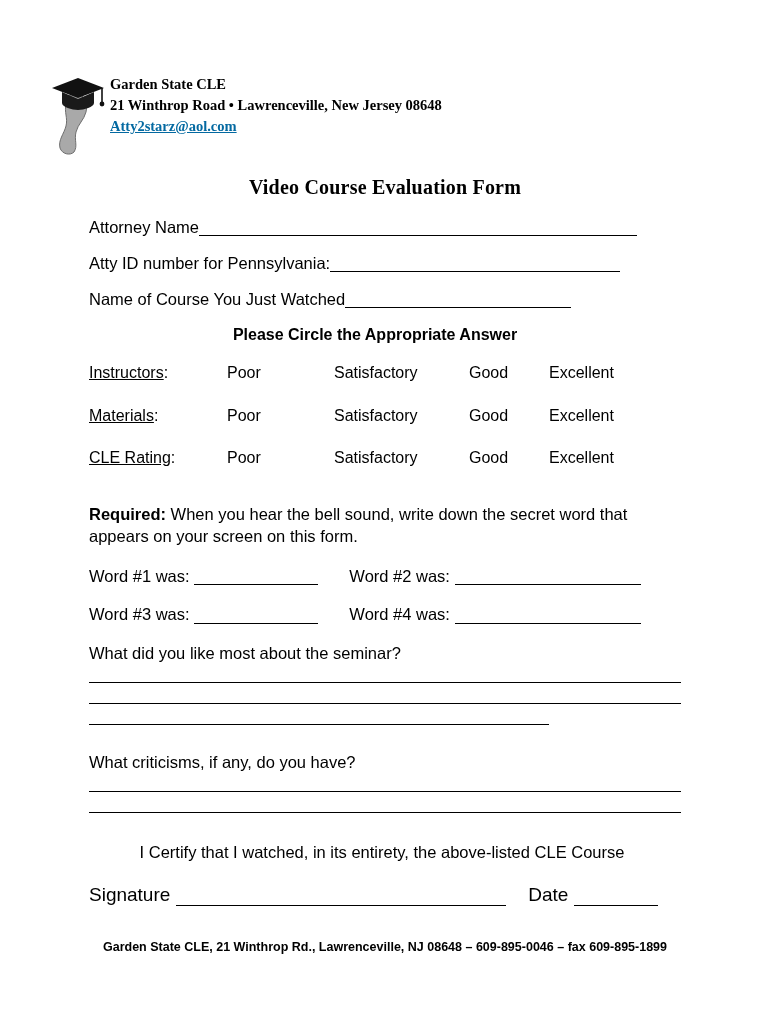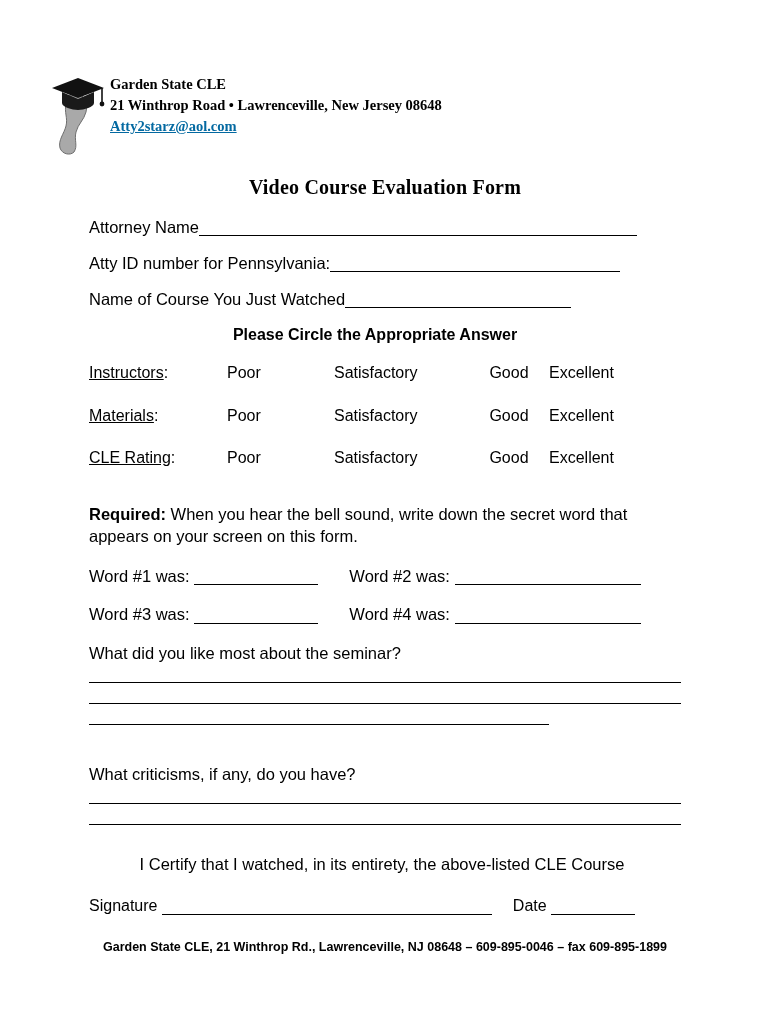--- a/index.html
+++ b/index.html
@@ -103,21 +103,21 @@
     font-size: 16px;
   }
   table.ratings td {
     padding: 0 0 25px 0;
     vertical-align: top;
     white-space: nowrap;
   }
   td.rl { width: 138px; }
   td.c1 { width: 107px; }
   td.c2 { width: 135px; }
-  td.c3 { width: 80px; text-align: center; }
+  td.c3 { width: 80px; }
   .u { text-decoration: underline; }
 
   .required-block {
     margin-top: 12px;
     font-size: 16.5px;
     line-height: 1.32;
   }
   .required-block b { font-weight: bold; }
 
   .words {
@@ -136,21 +136,21 @@
   .rule.short { width: 460px; }
 
   .certify {
     margin-top: 30px;
     font-size: 16.5px;
     text-align: center;
     padding-right: 6px;
   }
   .sig {
     margin-top: 24px;
-    font-size: 16px;
+    font-size: 19px;
     white-space: nowrap;
   }
 
   .footer {
     position: absolute;
     left: 0;
     right: 0;
     top: 940px;
     text-align: center;
     font-size: 12.5px;
@@ -245,21 +245,21 @@
         <span>Word #4 was:</span>
         <span class="fill" style="width:186px"></span>
       </div>
     </div>
 
     <div class="q">What did you like most about the seminar?</div>
     <div class="rule"></div>
     <div class="rule"></div>
     <div class="rule short"></div>
 
-    <div class="q" style="margin-top:40px">What criticisms, if any, do you have?</div>
+    <div class="q" style="margin-top:28px">What criticisms, if any, do you have?</div>
     <div class="rule"></div>
     <div class="rule"></div>
 
     <div class="certify">I Certify that I watched, in its entirety, the above-listed CLE Course</div>
 
     <div class="sig">
       <span>Signature</span>
       <span class="fill" style="width:330px"></span>
       <span style="display:inline-block;width:12px"></span>
       <span>Date</span>

